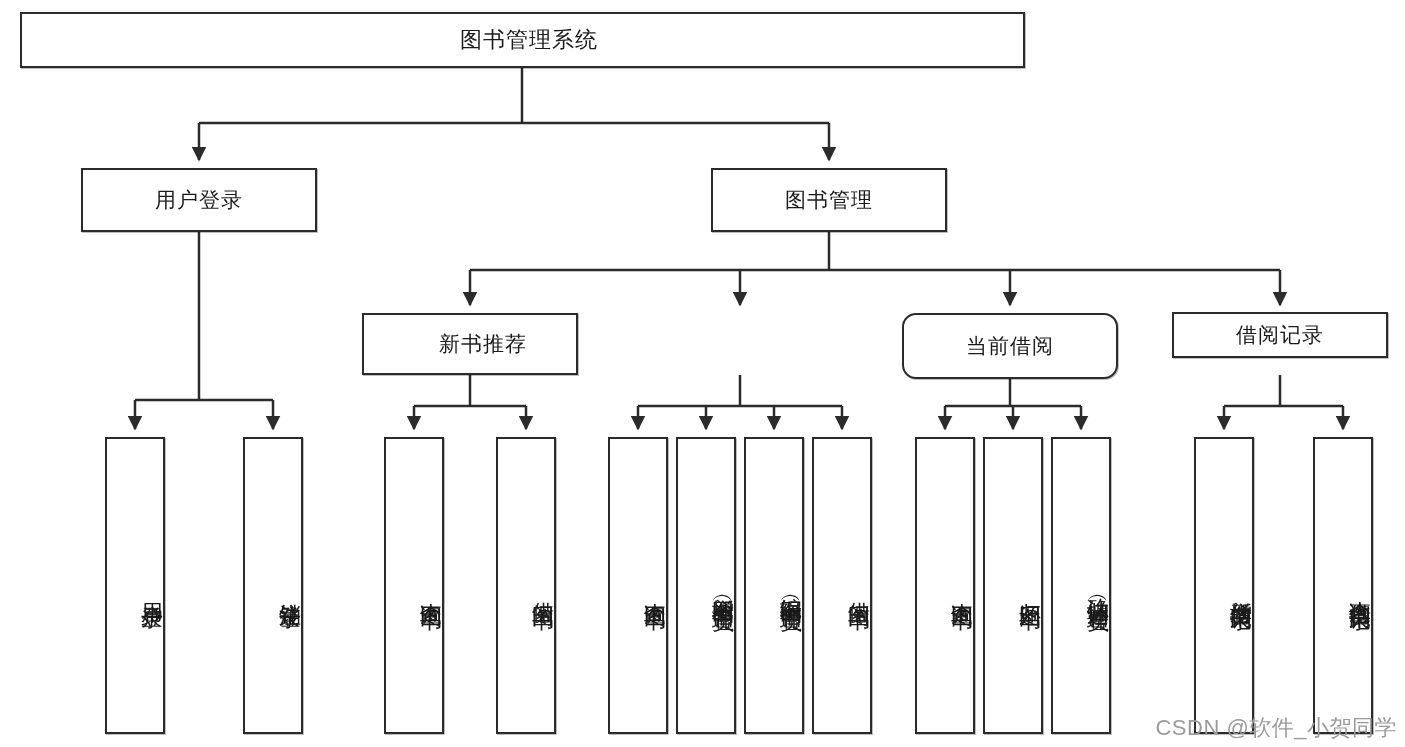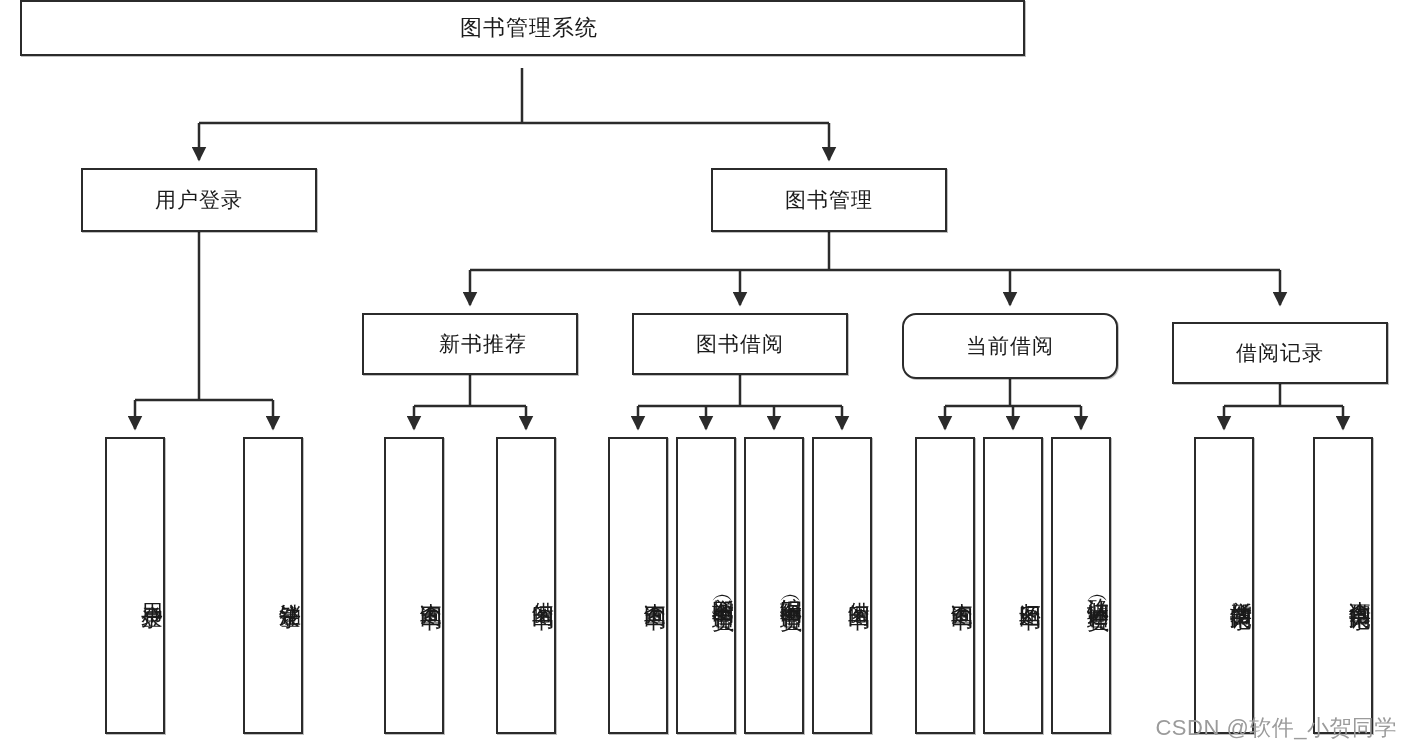--- a/index.html
+++ b/index.html
@@ -120,41 +120,38 @@
       <path d="M 1013 406 L 1013 429" marker-end="url(#arrow)"></path>
       <path d="M 1081 406 L 1081 429" marker-end="url(#arrow)"></path>
 
       <path d="M 1280 375 L 1280 406"></path>
       <path d="M 1224 406 L 1343 406"></path>
       <path d="M 1224 406 L 1224 429" marker-end="url(#arrow)"></path>
       <path d="M 1343 406 L 1343 429" marker-end="url(#arrow)"></path>
     </g>
   </svg>
 
-  <div class="node h root" style="left:20px; top:0; width:1005px; height:56px;padding-left:13px;">
+  <div class="node h root" style="left:20px; top:12px; width:1005px; height:56px;padding-left:13px;">
     <span>图书管理系统</span>
   </div>
 
   <div class="node h" style="left:81px; top:168px; width:236px; height:64px;">
     <span>用户登录</span>
   </div>
   <div class="node h" style="left:711px; top:168px; width:236px; height:64px;justify-content:center;">
     <span>图书管理</span>
   </div>
 
   <div class="node h" style="left:362px; top:313px; width:216px; height:62px;padding-left:26px;">
     <span>新书推荐</span>
   </div>
-  <div class="node h" style="left:632px; top:313px; width:216px; height:62px;">
-    <span>图书借阅</span>
-  </div>
   <div class="node h" style="left:902px; top:313px; width:216px; height:66px;border-radius:14px;">
     <span>当前借阅</span>
   </div>
-  <div class="node h" style="left:1172px; top:322px; width:216px; height:62px;">
+  <div class="node h" style="left:1172px; top:312px; width:216px; height:46px;">
     <span>借阅记录</span>
   </div>
 
   <div class="node v" style="left:105px; top:437px; width:60px; height:297px;">
     <span class="vtext">用户登录</span>
   </div>
   <div class="node v" style="left:243px; top:437px; width:60px; height:297px;">
     <span class="vtext">注销登录</span>
   </div>
 

